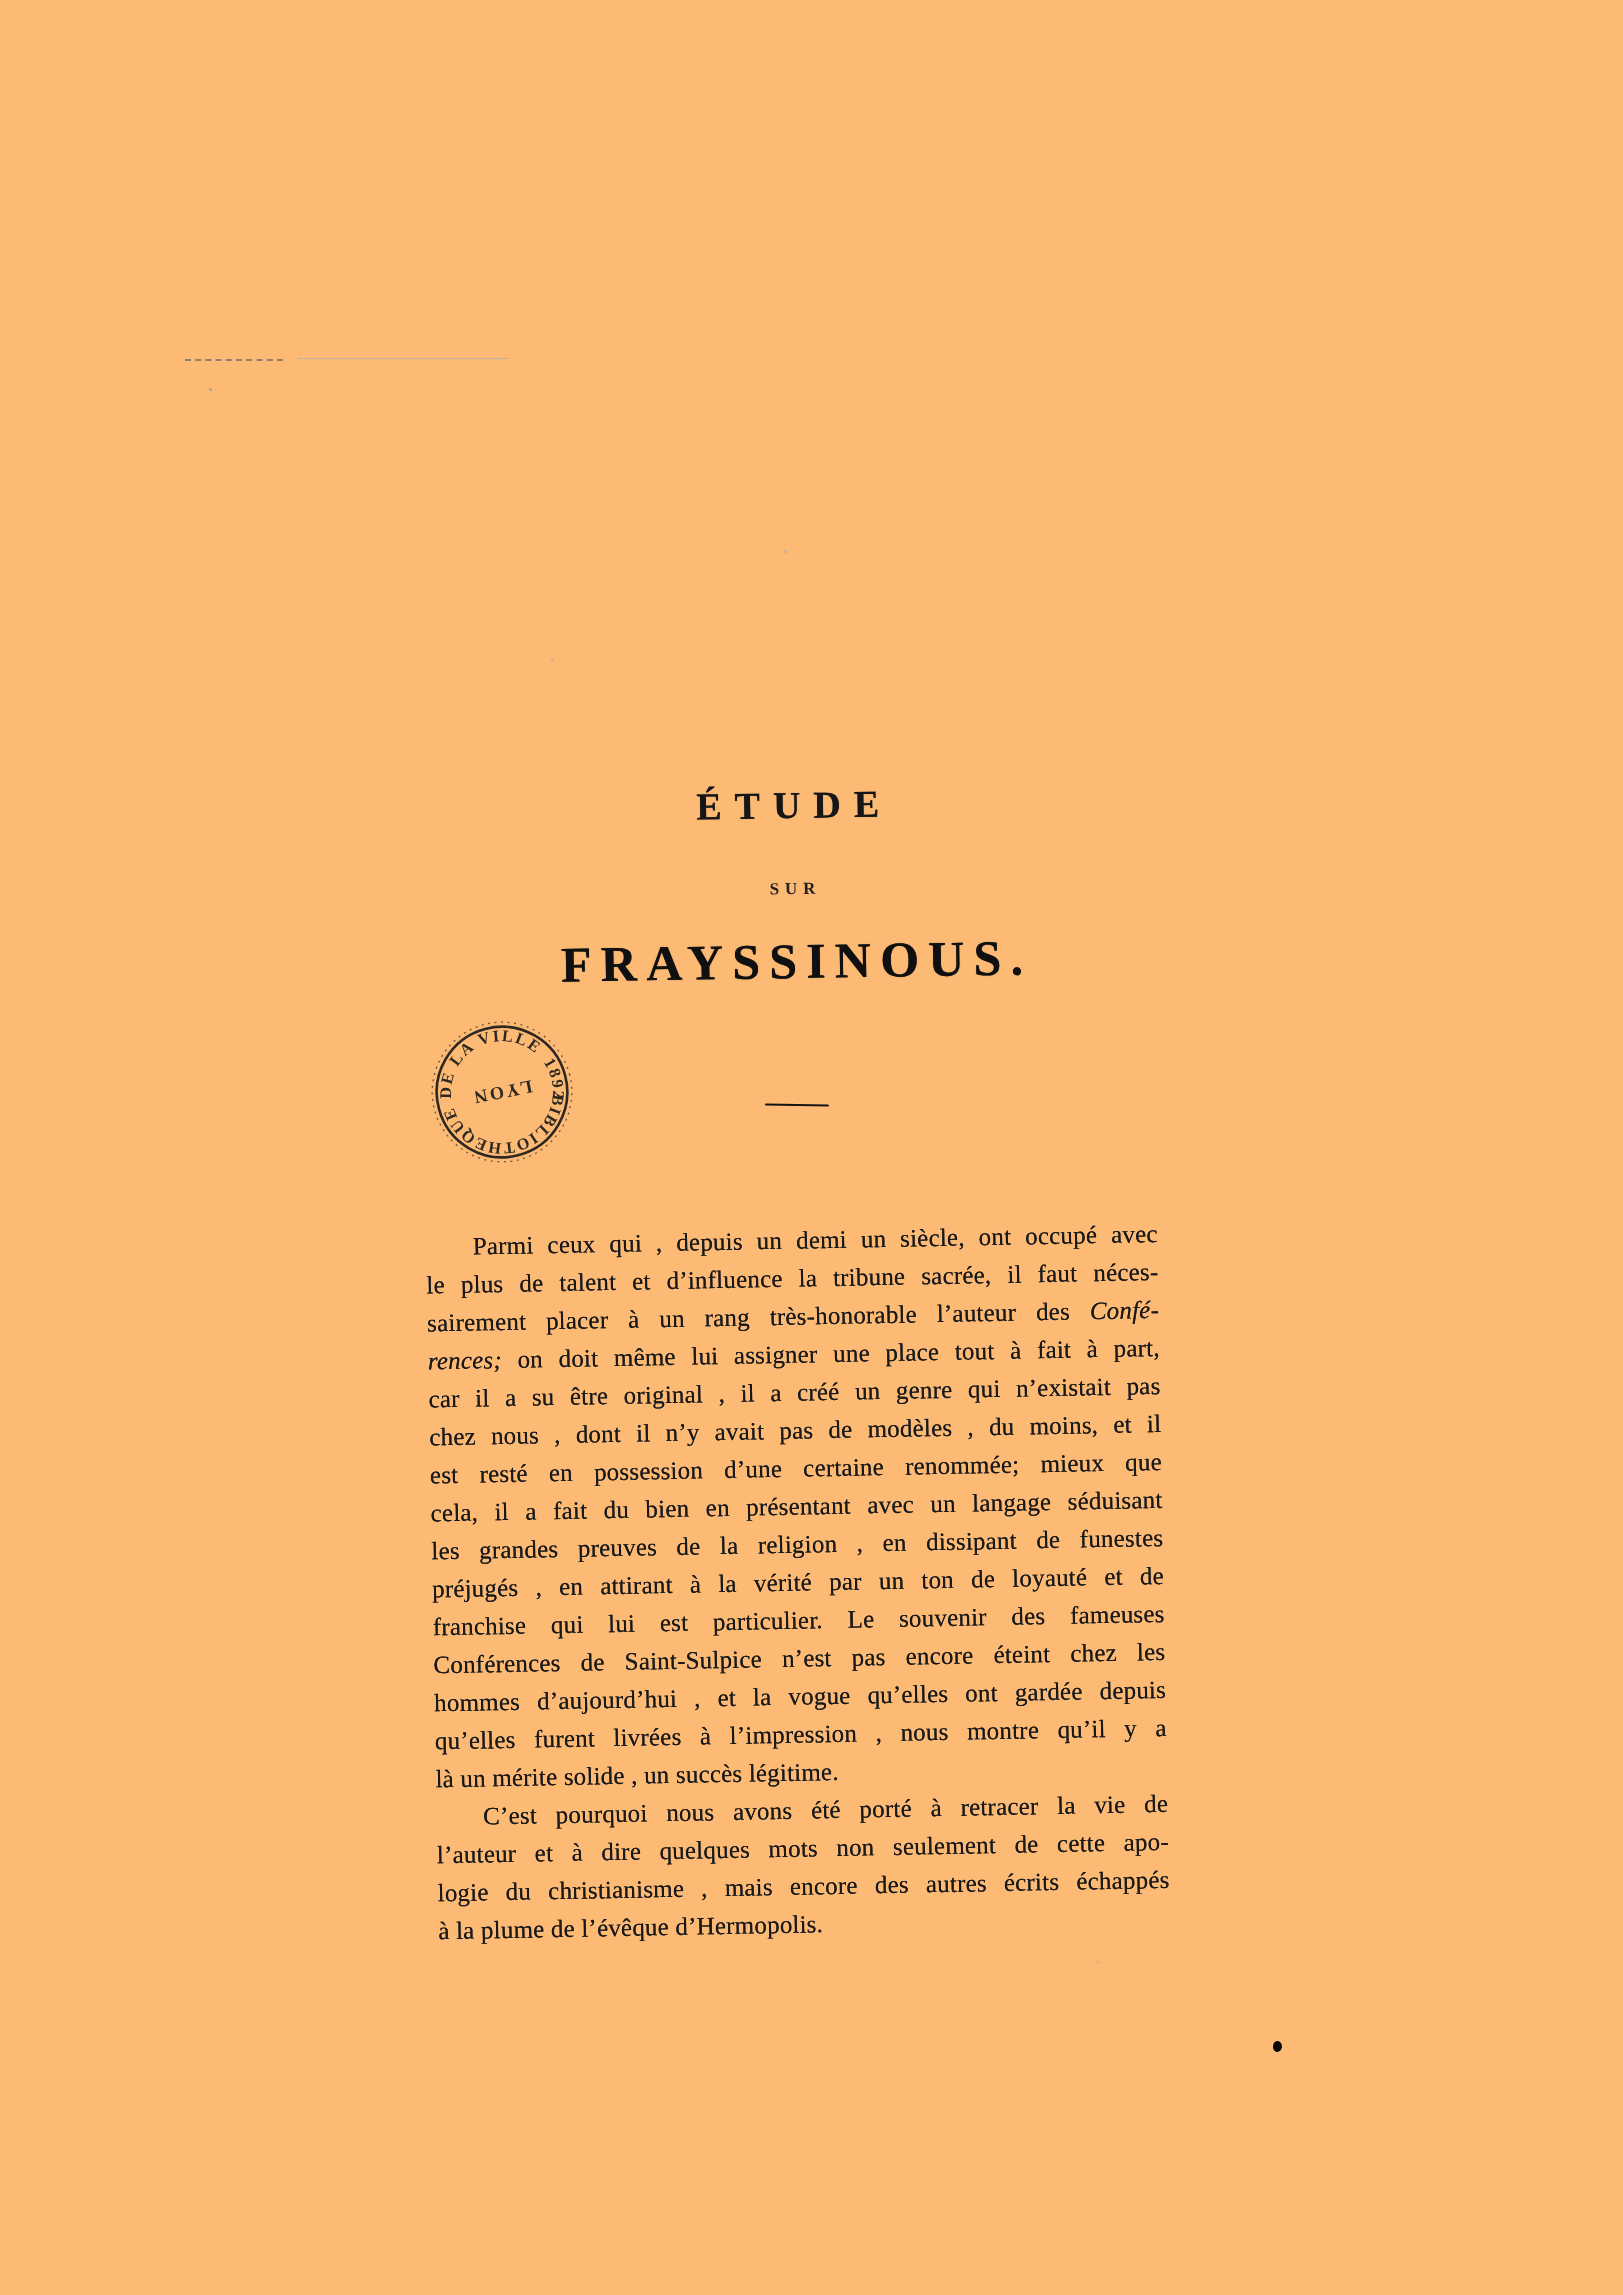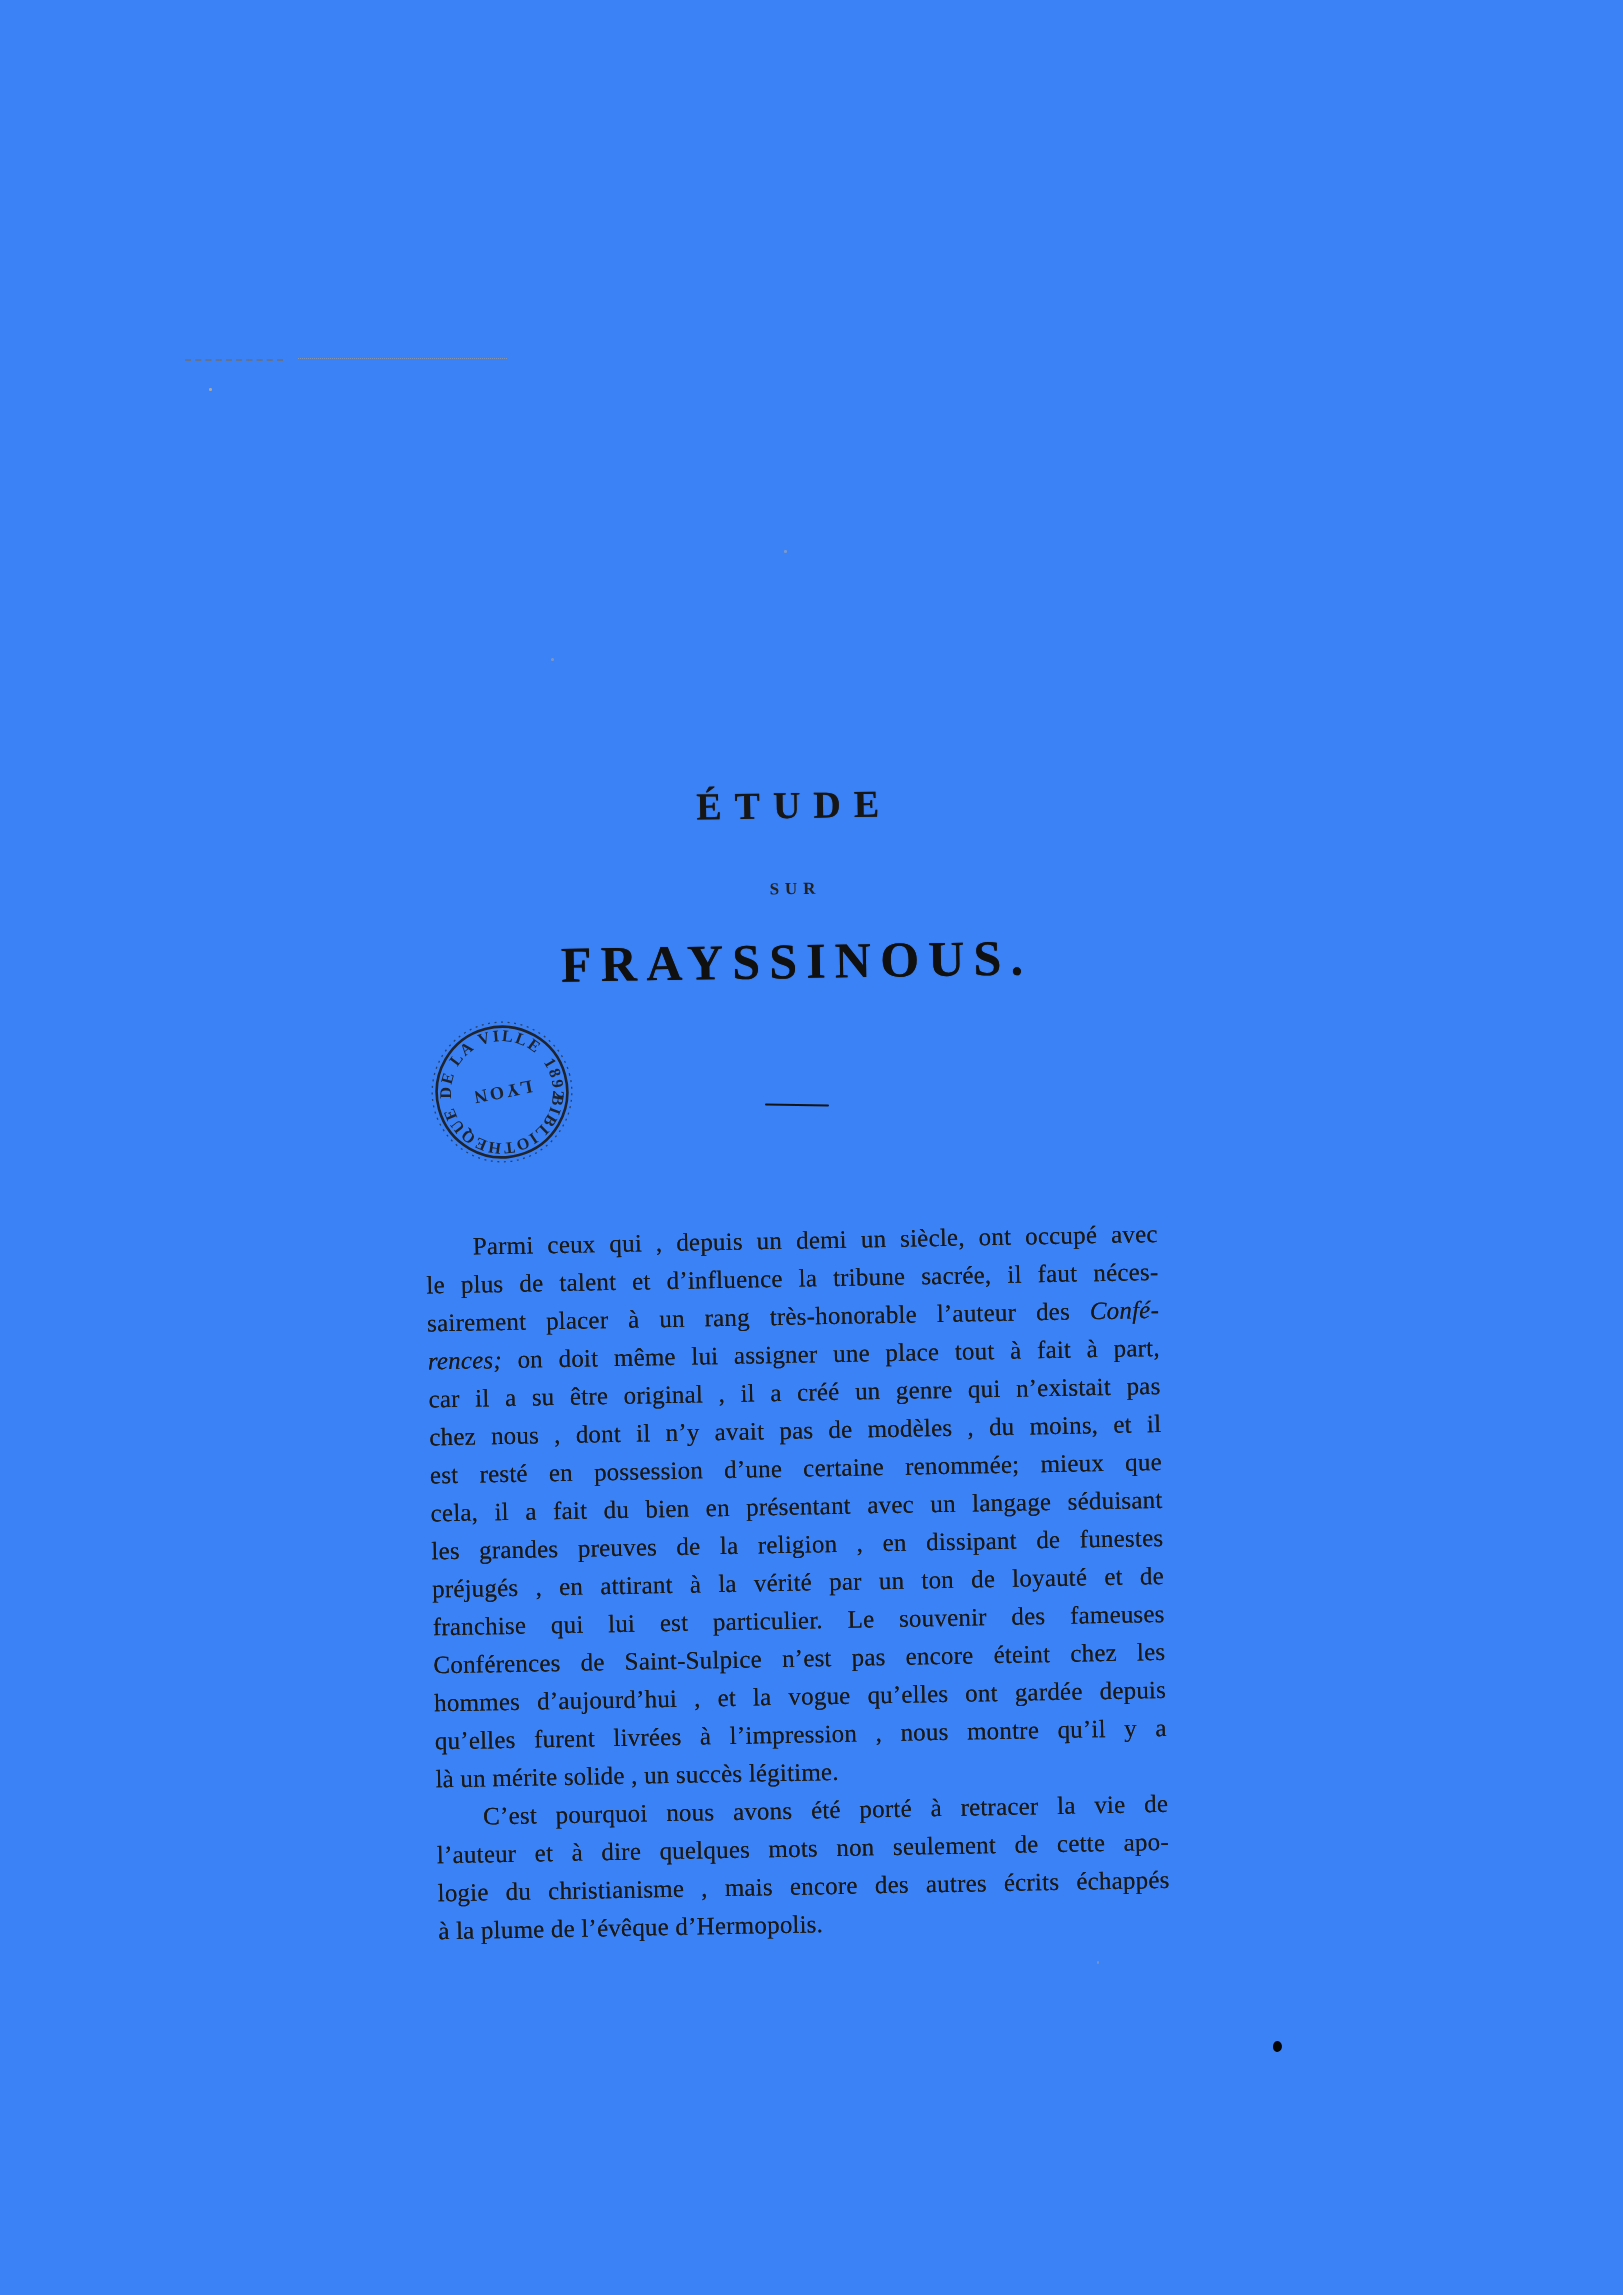--- a/index.html
+++ b/index.html
@@ -1,17 +1,17 @@
 <!DOCTYPE html>
 <html style="font-size:10.5px"><head>
 <meta charset="utf-8">
 <style>
   html,body{margin:0;padding:0;background:#e8e8e8;}
   #page{
-    position:relative;width:1623px;height:2295px;background:#3b82f6;
+    position:relative;width:1623px;height:2295px;background:#fdba74;
     overflow:hidden;font-family:"Liberation Serif","DejaVu Serif",serif;color:#1b1b1b;
   }
   
   .artifact{position:absolute;}
   .dash1{left:185px;top:359px;width:98px;height:0;border-top:2px dashed #6e6e6e;opacity:.75;}
   .dash2{left:298px;top:358px;width:209px;height:0;border-top:1.3px dotted #9a9a9a;opacity:.8;}
   .speck{position:absolute;background:#a8a8a8;border-radius:50%;}
   .sp1{left:209px;top:388px;width:2.6px;height:2.6px;}
   .sp2{left:784px;top:550px;width:2.6px;height:2.6px;opacity:.6;}
   .sp3{left:551px;top:658px;width:2.6px;height:3.3px;opacity:.55;}

